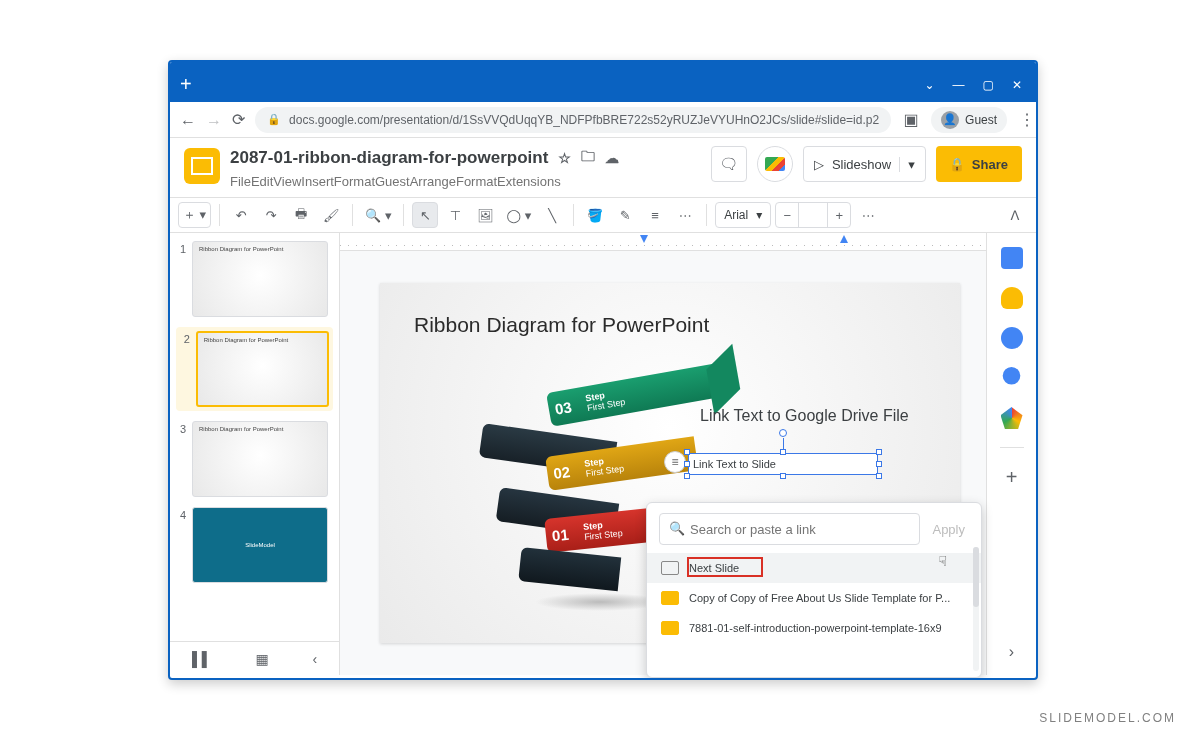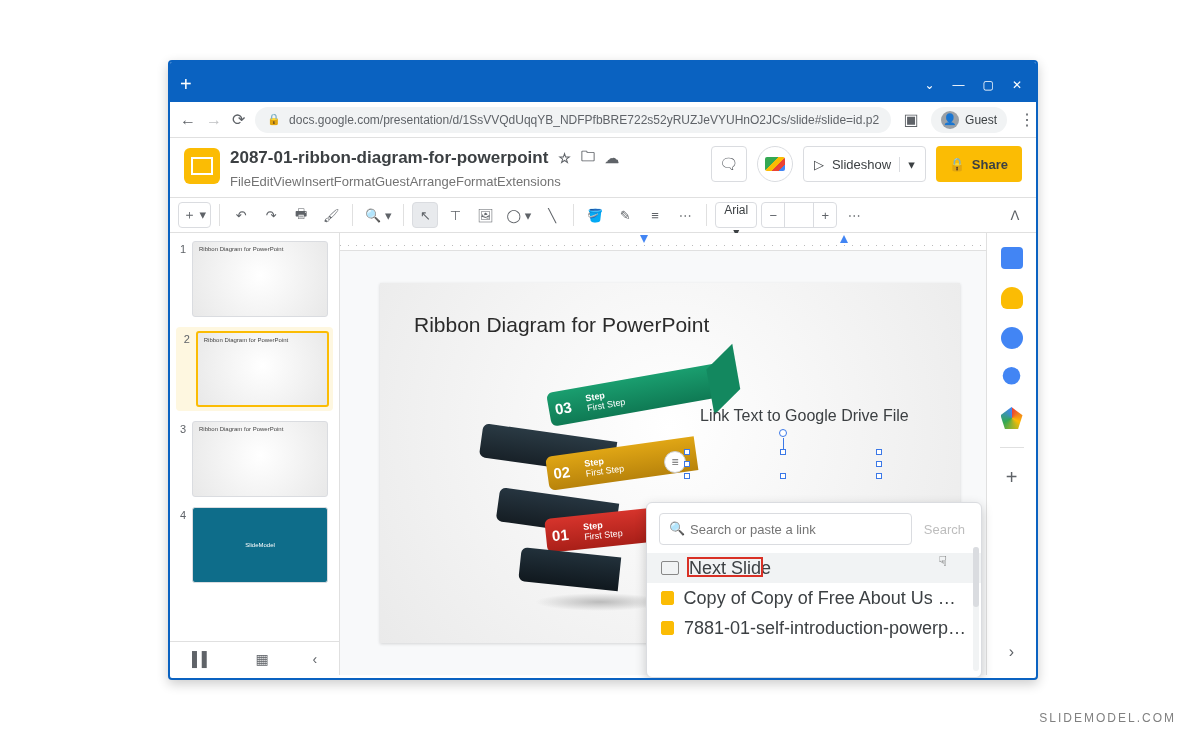--- a/index.html
+++ b/index.html
@@ -37,21 +37,21 @@
   .iconbtn { width:36px;height:36px;border:1px solid #dadce0;border-radius:4px;display:flex;align-items:center;justify-content:center;color:#5f6368;cursor:pointer;font-size:15px;}
   .meet { width:36px;height:36px;border-radius:18px;border:1px solid #dadce0;display:flex;align-items:center;justify-content:center;}
   .meet-inner{width:20px;height:14px;background:linear-gradient(135deg,#34a853 0 40%,#fbbc04 40% 60%,#ea4335 60% 80%,#4285f4 80% 100%);border-radius:2px;}
   .slideshow { height:36px;border:1px solid #dadce0;border-radius:4px;display:flex;align-items:center;padding:0 10px;gap:8px;font-size:13px;color:#3c4043;cursor:pointer;}
   .share { height:36px;border-radius:4px;background:#fbbc04;display:flex;align-items:center;padding:0 14px;gap:6px;font-size:13px;font-weight:600;color:#3c4043;cursor:pointer;}
   
   .toolbar { height:36px; border-top:1px solid #e0e0e0;border-bottom:1px solid #e0e0e0;display:flex;align-items:center;padding:0 8px;gap:4px;margin-top:6px;}
   .tbtn { height:26px;min-width:26px;border-radius:4px;display:flex;align-items:center;justify-content:center;color:#5f6368;font-size:13px;cursor:pointer;padding:0 4px;}
   .tbtn.bordered{border:1px solid #dadce0;}
   .tsep{width:1px;height:22px;background:#e0e0e0;margin:0 4px;}
-  .font-sel{border:1px solid #dadce0;border-radius:4px;height:26px;padding:0 8px;display:flex;align-items:center;gap:8px;font-size:12px;color:#3c4043;cursor:pointer;flex-direction:column;}
+  .font-sel{border:1px solid #dadce0;border-radius:4px;height:26px;padding:0 8px;display:flex;align-items:center;gap:8px;font-size:12px;color:#3c4043;cursor:pointer;}
   .sizebox{border:1px solid #dadce0;height:26px;display:flex;border-radius:4px;overflow:hidden;}
   .sizebox span{width:22px;display:flex;align-items:center;justify-content:center;font-size:13px;color:#5f6368;cursor:pointer;}
   .sizebox .mid{width:30px;border-left:1px solid #dadce0;border-right:1px solid #dadce0;}
   .toolbar .collapse{margin-left:auto;}
   
   .body { display:flex; height: calc(100% - 40px - 36px - 62px - 36px); position:relative;}
   
   .thumbs { width:170px; border-right:1px solid #e0e0e0; padding:8px 6px; overflow:hidden; position:relative;}
   .thumb-row{display:flex;gap:6px;margin-bottom:10px;align-items:flex-start;}
   .thumb-num{font-size:11px;color:#5f6368;width:10px;text-align:right;padding-top:2px;}
@@ -95,21 +95,21 @@
   .selwrap .h6{left:-4px;bottom:-4px;} .selwrap .h7{left:calc(50% - 3px);bottom:-4px;} .selwrap .h8{right:-4px;bottom:-4px;}
   .rot{position:absolute;left:calc(50% - 4px);top:-24px;width:8px;height:8px;border:1px solid #3b78e7;border-radius:50%;background:#fff;}
   .rot::after{content:"";position:absolute;left:3px;top:8px;width:1px;height:12px;background:#3b78e7;}
   .movehandle{position:absolute;left:284px;top:168px;width:22px;height:22px;border:1px solid #ccc;border-radius:11px;background:#fff;display:flex;align-items:center;justify-content:center;color:#666;font-size:12px;}
   
   .linkpop{position:absolute;left:476px;top:440px;width:336px;background:#fff;border:1px solid #dadce0;border-radius:6px;box-shadow:0 4px 12px rgba(0,0,0,.2);padding:10px 0 4px 0;z-index:50;}
   .linkpop .row1{display:flex;gap:8px;padding:0 12px 8px 12px;align-items:center;}
   .linkpop input{flex:1;height:32px;border:1px solid #dadce0;border-radius:4px;padding:0 30px 0 30px;font-size:13px;color:#5f6368;}
   .linkpop .srch{position:absolute;left:22px;top:18px;color:#888;font-size:13px;}
   .linkpop .apply{color:#bdbdbd;font-size:13px;cursor:default;padding:0 4px;}
-  .linkitem{height:30px;display:flex;align-items:center;gap:10px;padding:12px 14px;font-size:18px;color:#3c4043;cursor:pointer;position:relative;}
+  .linkitem{height:30px;display:flex;align-items:center;gap:10px;padding:12px 14px;font-size:11px;color:#3c4043;cursor:pointer;position:relative;}
   .linkitem.sel{background:#f1f3f4;}
   .linkitem .ic{width:18px;height:14px;border:1.5px solid #888;border-radius:2px;display:inline-block;}
   .linkitem .ic.y{border-color:#fbbc04;background:linear-gradient(#fbbc04,#fbbc04);}
   .linkitem .redbox{position:absolute;left:40px;top:4px;width:76px;height:20px;border:2px solid #d93025;pointer-events:none;}
   .cursor2{position:absolute;right:34px;bottom:108px;font-size:14px;color:#333;pointer-events:none;}
   .side-scroll{position:absolute;right:2px;top:44px;bottom:6px;width:6px;background:#f1f3f4;border-radius:3px;}
   .side-scroll::after{content:"";position:absolute;left:0;top:0;width:6px;height:60px;background:#dadce0;border-radius:3px;}
   
   .rsidebar{width:50px;border-left:1px solid #e0e0e0;display:flex;flex-direction:column;align-items:center;gap:18px;padding-top:14px;position:relative;}
   .ricon{width:22px;height:22px;border-radius:4px;cursor:pointer;}
@@ -277,20 +277,23 @@
           <div class="rib darkL2"></div>
           <div class="rib red">
               <span class="num">01</span>
               <span class="label"><span class="st">Step</span><br><span>First Step</span></span>
             </div>
           <div class="rib dark3"></div>
           <div class="shadow"></div>
         </div>
         <div class="linktxt1">Link Text to Google Drive File</div>
         <div class="movehandle">≡</div>
+        <div class="selbox">
+            <span>Link Text to Slide</span>
+          </div>
         <div class="selwrap">
           <div class="rot"></div>
           <div class="handle h1"></div>
           <div class="handle h2"></div>
           <div class="handle h3"></div>
           <div class="handle h4"></div>
           <div class="handle h5"></div>
           <div class="handle h6"></div>
           <div class="handle h7"></div>
           <div class="handle h8"></div>
@@ -307,21 +310,21 @@
       <div style="width:24px;border-top:1px solid #e0e0e0;"></div>
       <div class="ricon" style="display:flex;align-items:center;justify-content:center;font-size:20px;color:#5f6368;">+</div>
       <div class="expander">›</div>
     </div>
   </div>
 
   <div class="linkpop">
     <div class="row1">
       <span class="srch">🔍</span>
       <input placeholder="Search or paste a link" style="">
-      <span class="apply">Search</span>
+      <span class="apply">Apply</span>
     </div>
     <div class="linkitem sel">
       <span class="ic"></span>
       <span>Next Slide</span>
       <span class="redbox"></span>
     </div>
     <div class="linkitem">
       <span class="ic y"></span>
       <span style="white-space:nowrap;overflow:hidden;text-overflow:ellipsis;">Copy of Copy of Free About Us Slide Template for P...</span>
     </div>

